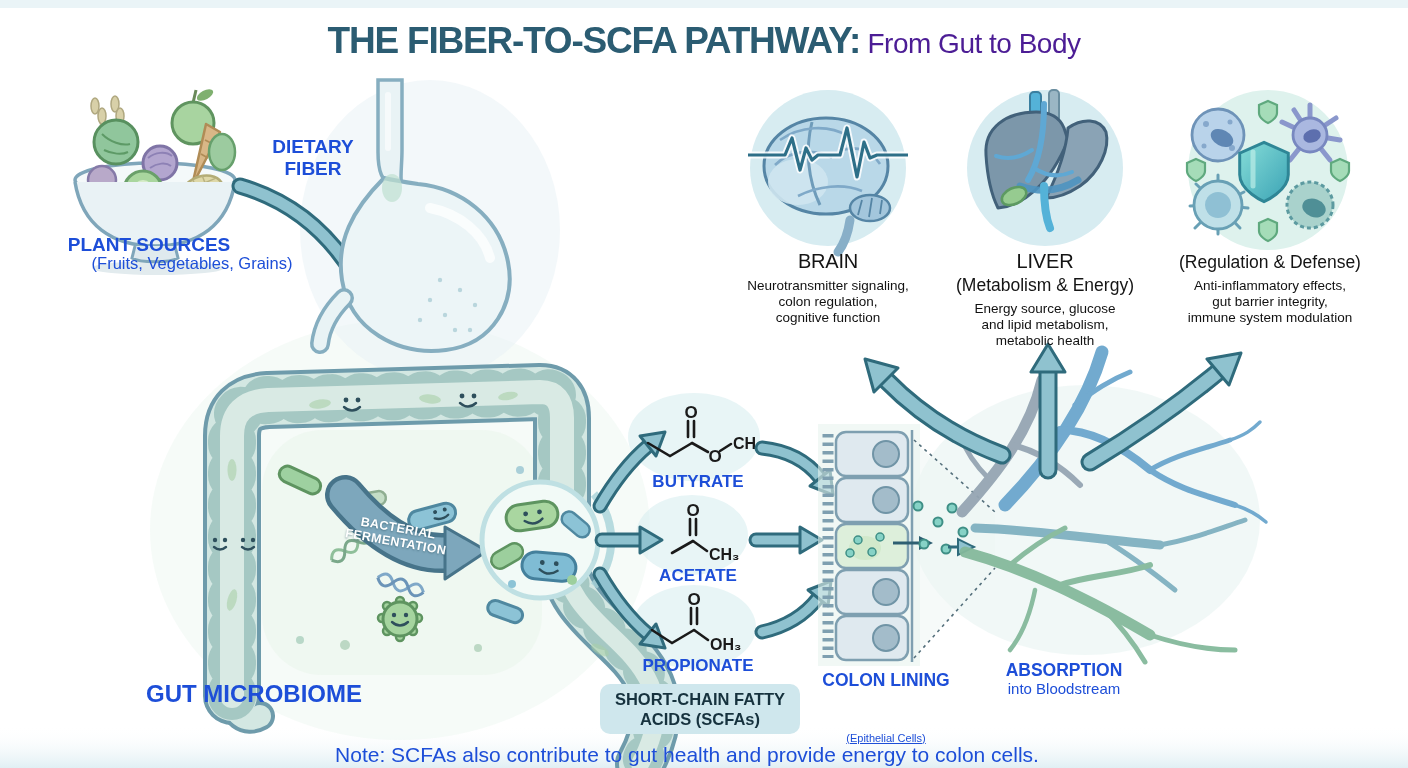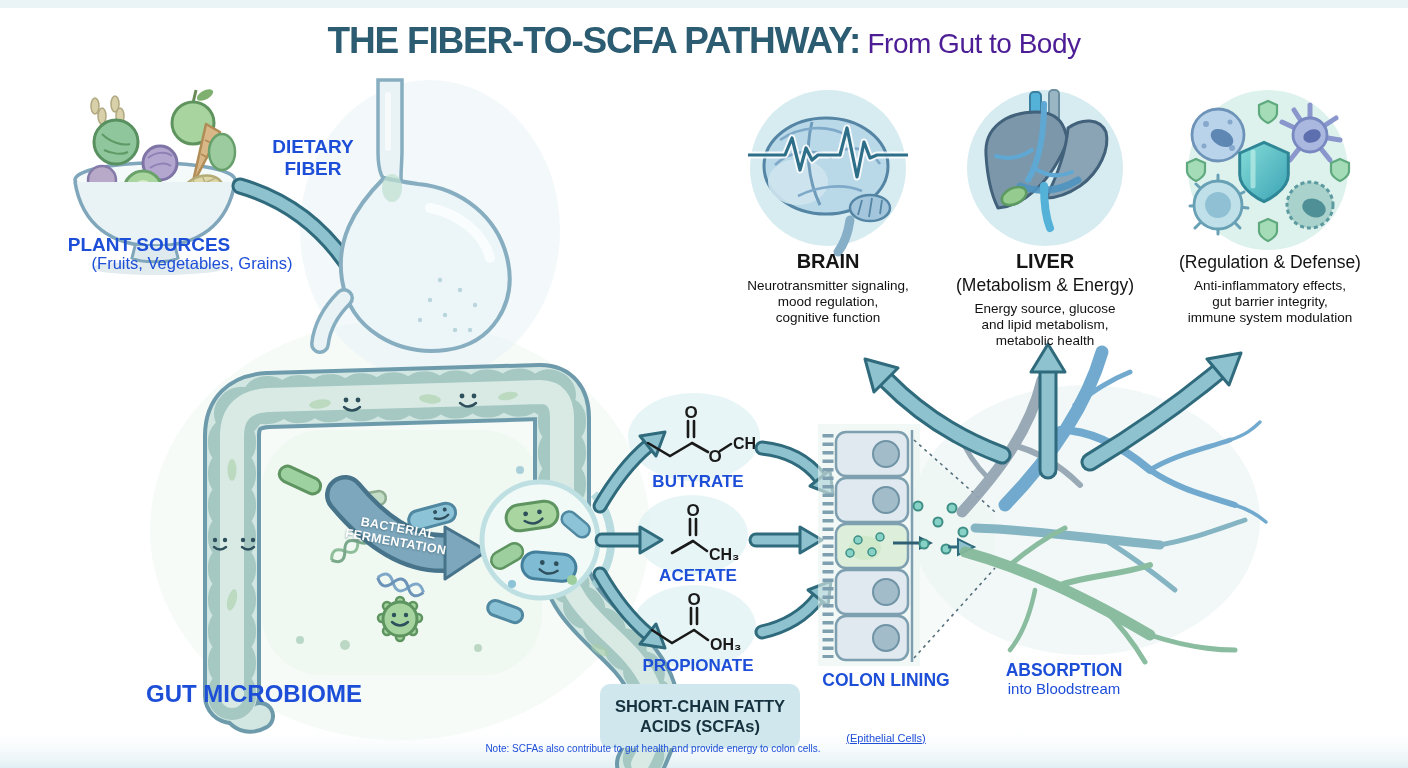--- a/index.html
+++ b/index.html
@@ -4,25 +4,25 @@
 <style>
   html,body{margin:0;padding:0;background:#fff;}
   #canvas{position:relative;width:1408px;height:768px;background:#ffffff;overflow:hidden;
           font-family:"Liberation Sans",sans-serif;}
   .lbl{position:absolute;transform:translateX(-50%);text-align:center;color:#1d4ed8;white-space:nowrap;}
   .b{font-weight:bold;}
   #title{position:absolute;top:20px;left:704px;transform:translateX(-50%);white-space:nowrap;}
   #title .t1{font-weight:800;font-size:37px;letter-spacing:-1.2px;color:#2b5c72;}
   #title .t2{font-weight:400;font-size:28px;letter-spacing:-0.5px;color:#4c1d95;}
   .organ-text{position:absolute;top:250px;transform:translateX(-50%);text-align:center;width:260px;color:#141414;}
-  .oname{font-weight:bold;font-size:20px;letter-spacing:-0.2px;}
+  .oname{font-weight:normal;font-size:20px;letter-spacing:-0.2px;}
   .osub{font-size:17.5px;margin-top:2px;}
   .odesc{font-size:13.5px;line-height:15.8px;margin-top:5px;color:#111;}
   #scfa-box{position:absolute;left:600px;top:684px;width:196px;background:#cfe7ed;border-radius:10px;
-            padding:12px 2px;text-align:center;font-weight:bold;font-size:16.5px;line-height:20px;color:#16323e;}
+            padding:5px 2px;text-align:center;font-weight:bold;font-size:16.5px;line-height:20px;color:#16323e;}
   #ferm-text{position:absolute;left:327px;top:521px;width:140px;transform:rotate(10deg);text-align:center;
              color:#fff;font-weight:bold;font-size:12.5px;line-height:14px;letter-spacing:0.4px;
              text-shadow:0 1px 2px rgba(40,80,95,.55);}
   svg{position:absolute;left:0;top:0;}
   svg .ao{stroke:#2f6b7c;fill:none;stroke-linecap:round;}
   svg .ai{stroke:#8fc2cf;fill:none;stroke-linecap:round;}
   svg .ah{fill:#8fc2cf;stroke:#2f6b7c;stroke-width:3;stroke-linejoin:round;}
   svg .fo{stroke:#47748a;fill:none;stroke-linecap:round;}
   svg .fi{stroke:#7da7bc;fill:none;stroke-linecap:round;}
   svg .fh{fill:#7da7bc;stroke:#47748a;stroke-width:3;stroke-linejoin:round;}
@@ -474,21 +474,21 @@
 <div class="lbl b" style="left:886px;top:670px;font-size:17.5px;">COLON LINING</div>
 <div class="lbl" style="left:886px;top:732px;font-size:11px;text-decoration:underline;">(Epithelial Cells)</div>
 
 <div class="lbl b" style="left:1064px;top:660px;font-size:17.5px;">ABSORPTION</div>
 <div class="lbl" style="left:1064px;top:680px;font-size:15px;">into Bloodstream</div>
 
 <div class="organ-text" style="left:828px;">
   <div class="oname">BRAIN</div>
   <div class="odesc">
     <div>Neurotransmitter signaling,</div>
-    <div>mood regulation,</div>
+    <div>colon regulation,</div>
     <div>cognitive function</div>
   </div>
 </div>
 
 <div class="organ-text" style="left:1045px;">
   <div class="oname">LIVER</div>
   <div class="osub">(Metabolism &amp; Energy)</div>
   <div class="odesc">
     <div>Energy source, glucose</div>
     <div>and lipid metabolism,</div>
@@ -498,15 +498,15 @@
 
 <div class="organ-text" style="left:1270px;">
   <div class="osub">(Regulation &amp; Defense)</div>
   <div class="odesc">
     <div>Anti-inflammatory effects,</div>
     <div>gut barrier integrity,</div>
     <div>immune system modulation</div>
   </div>
 </div>
 
-<div class="lbl" style="left:653px;top:743px;font-size:10px;">Note: SCFAs also contribute to gut health and provide energy to colon cells.</div>
+<div class="lbl" style="left:687px;top:743px;font-size:21px;">Note: SCFAs also contribute to gut health and provide energy to colon cells.</div>
 
 </div>
 
 </body></html>

